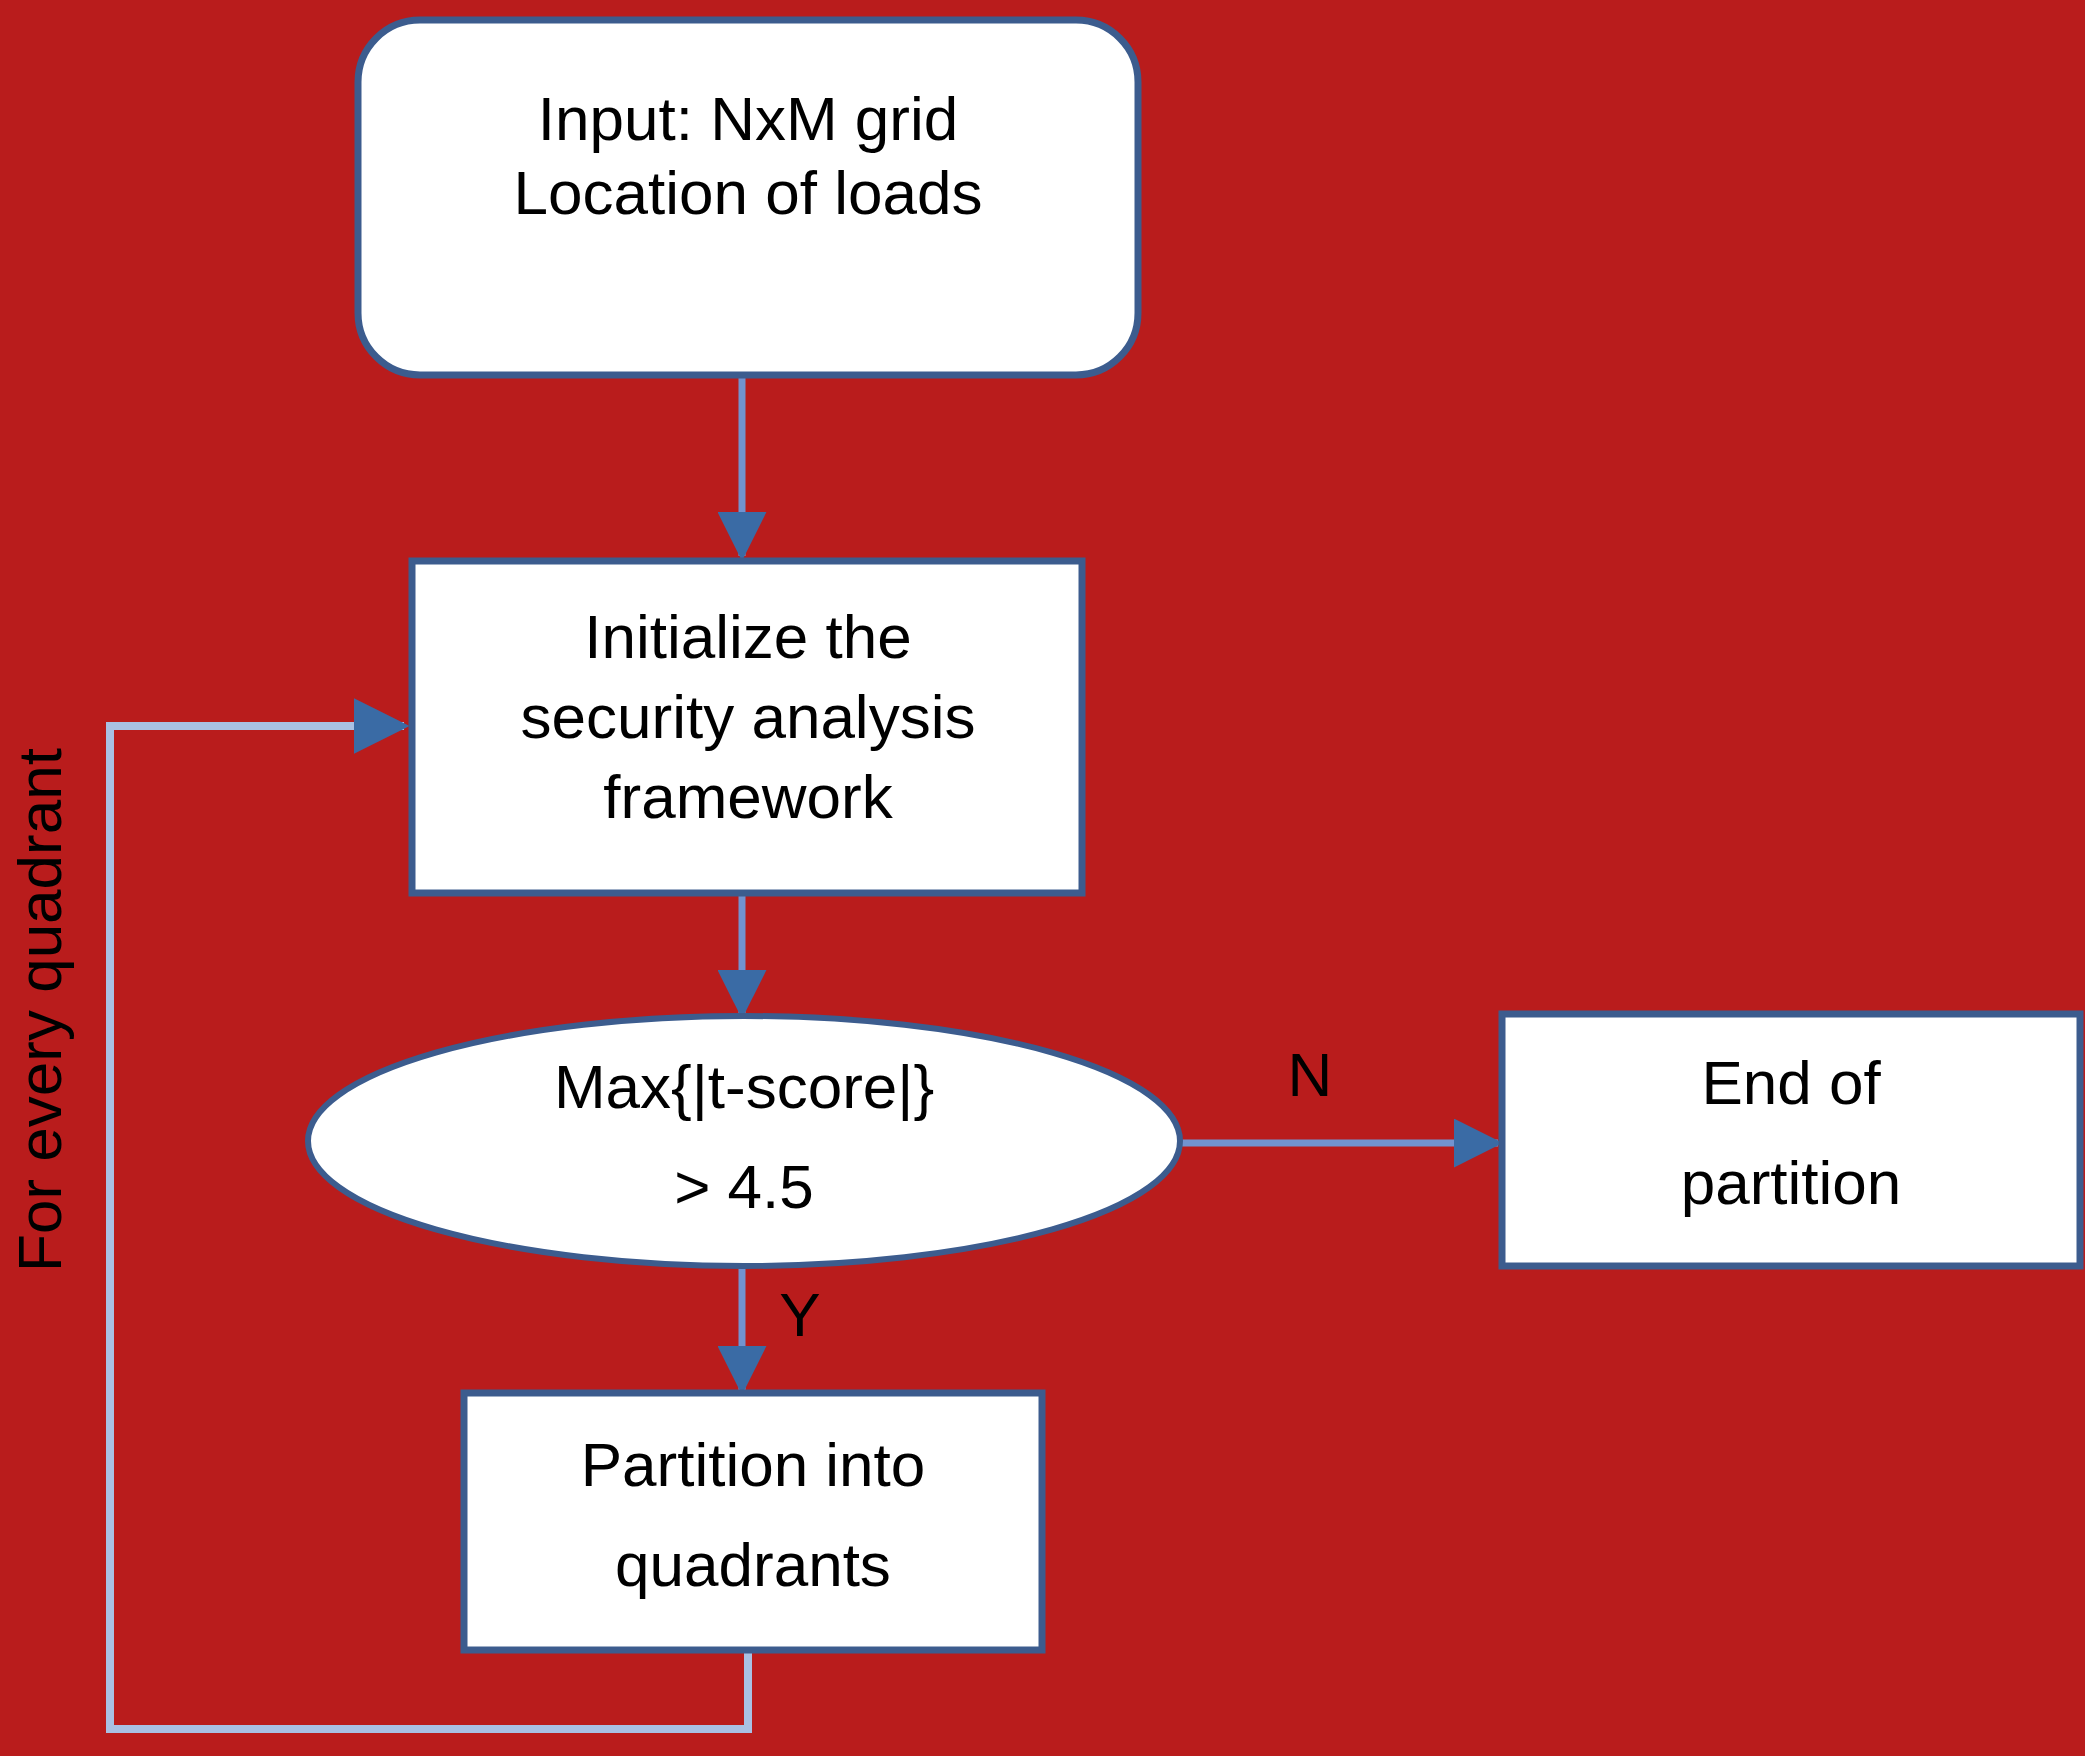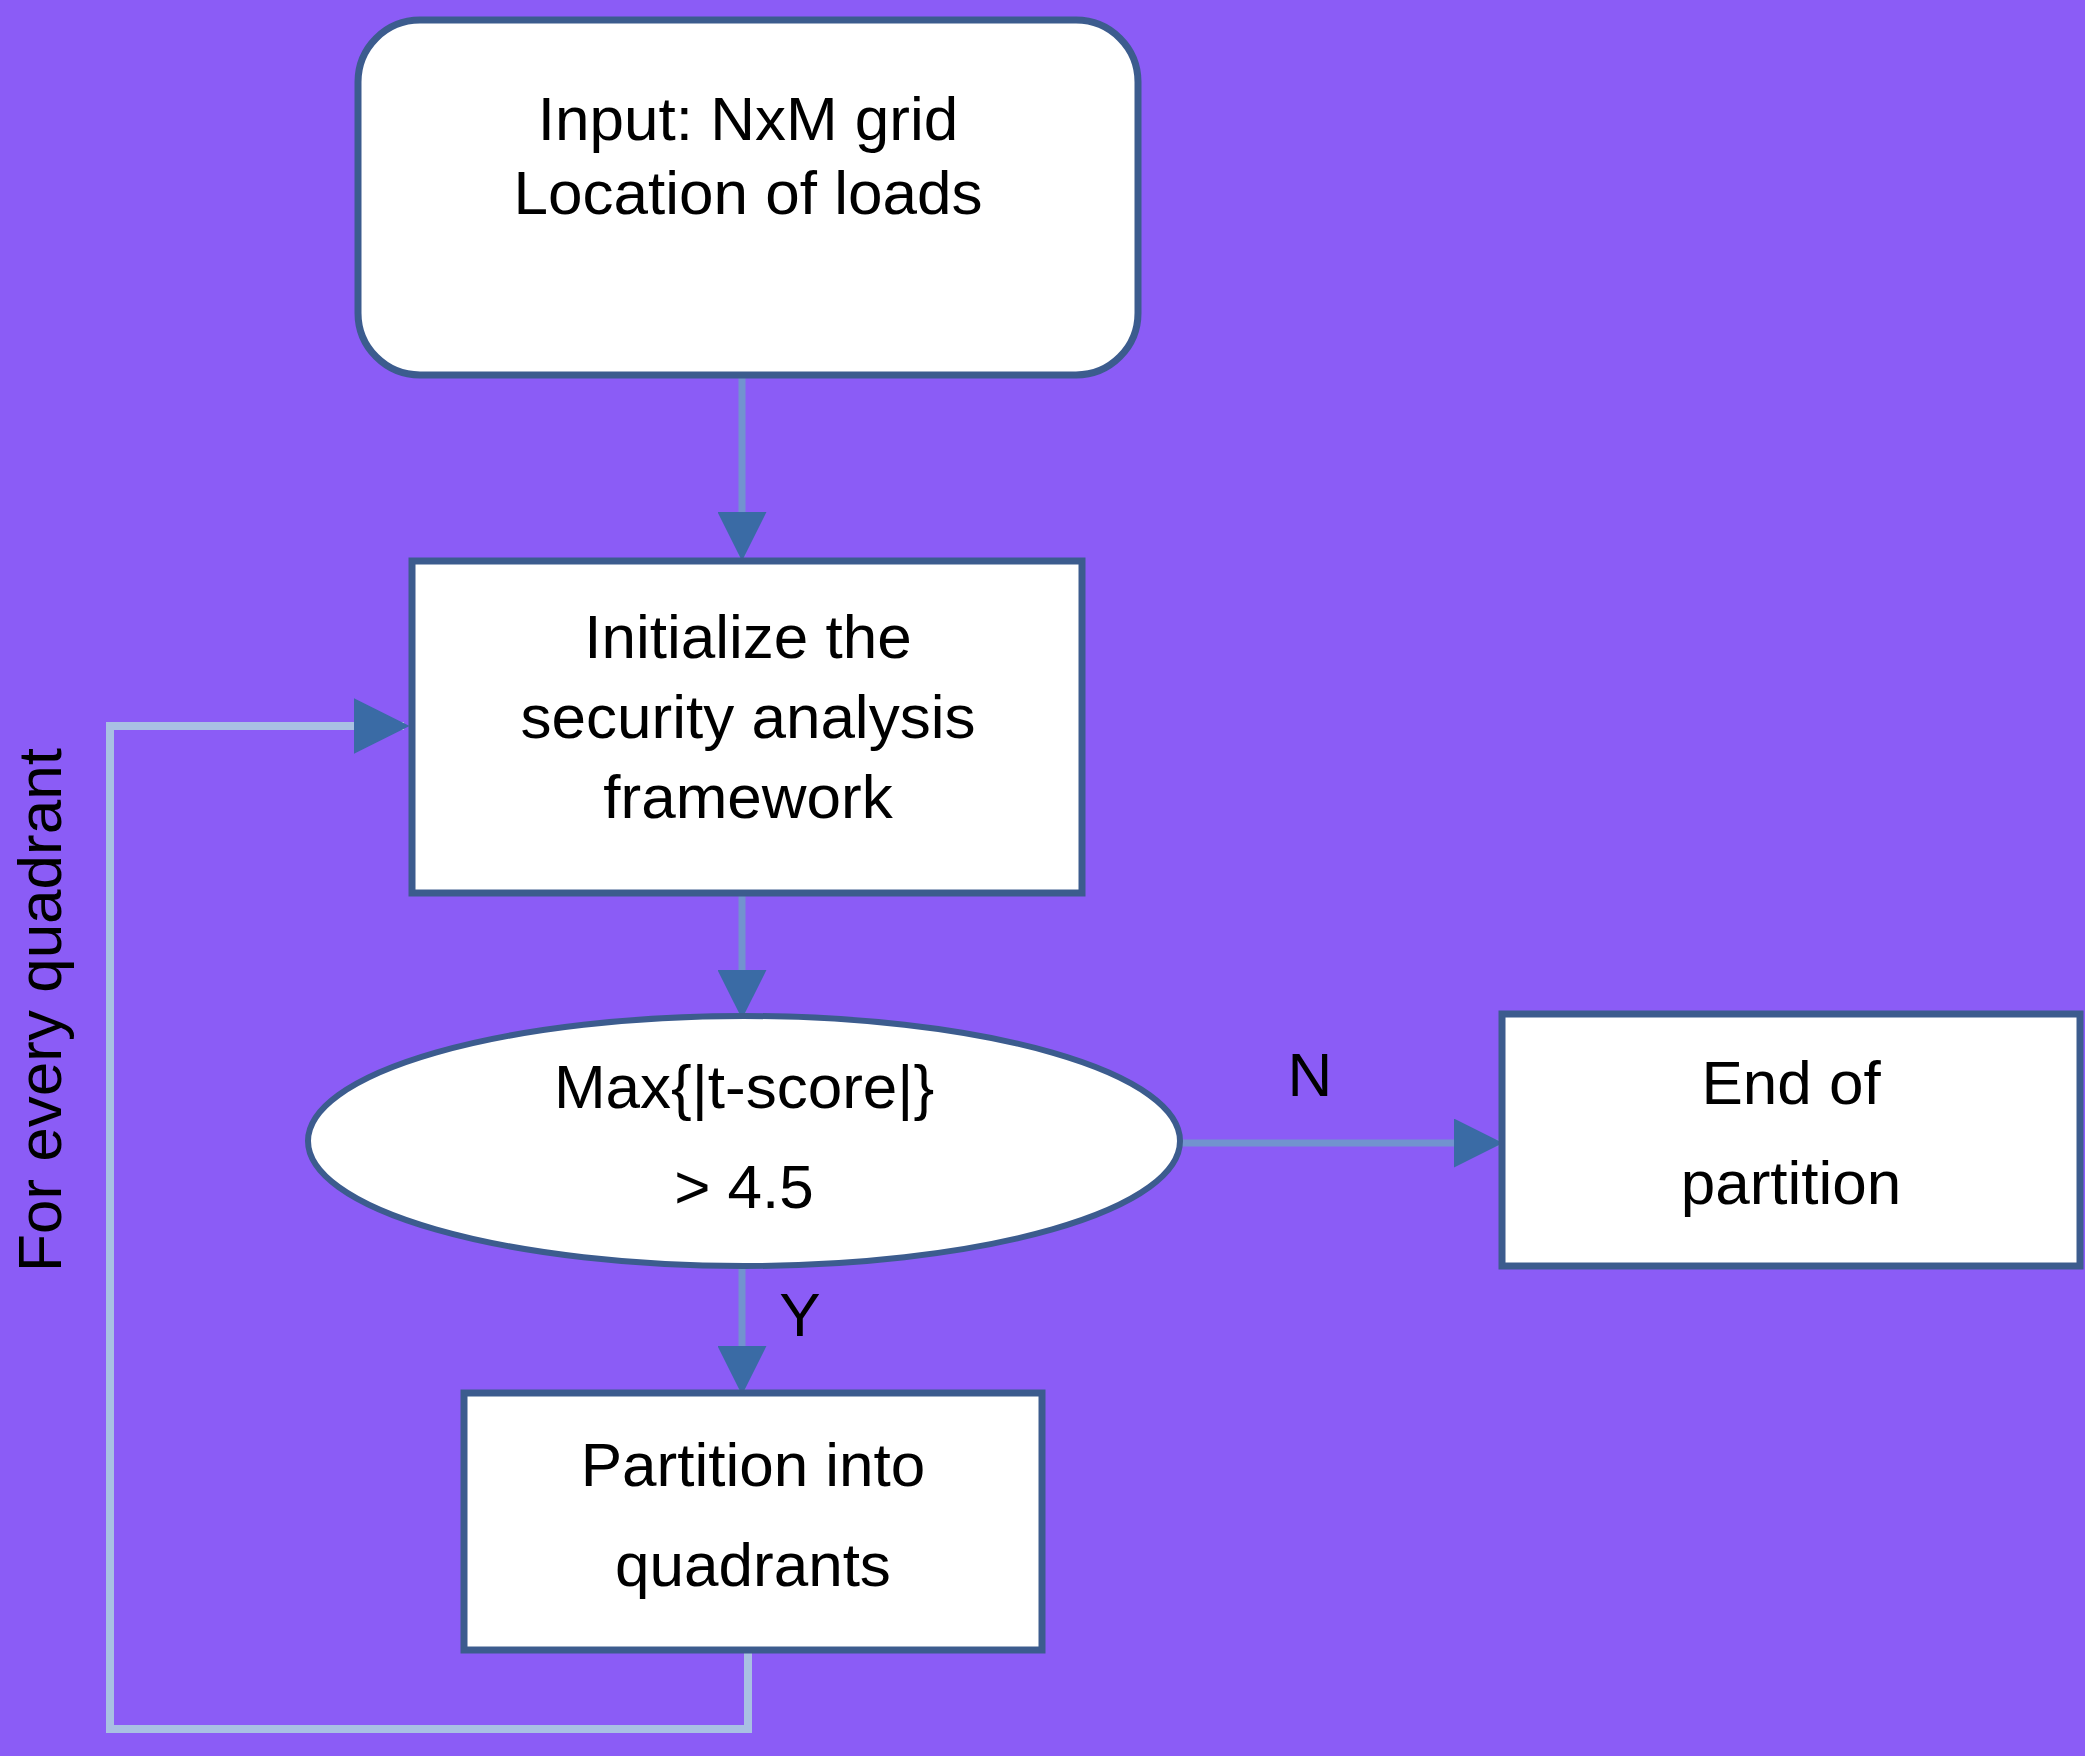--- a/index.html
+++ b/index.html
@@ -8,21 +8,21 @@
     padding: 0;
     background: #ffffff;
   }
   body {
     font-family: "Liberation Sans", sans-serif;
   }
   #canvas {
     position: relative;
     width: 2085px;
     height: 1756px;
-    background: #8b5cf6;
+    background: #b91c1c;
     overflow: hidden;
   }
   svg.flow {
     position: absolute;
     left: 0;
     top: 0;
     width: 2085px;
     height: 1756px;
   }
   .node-text {

